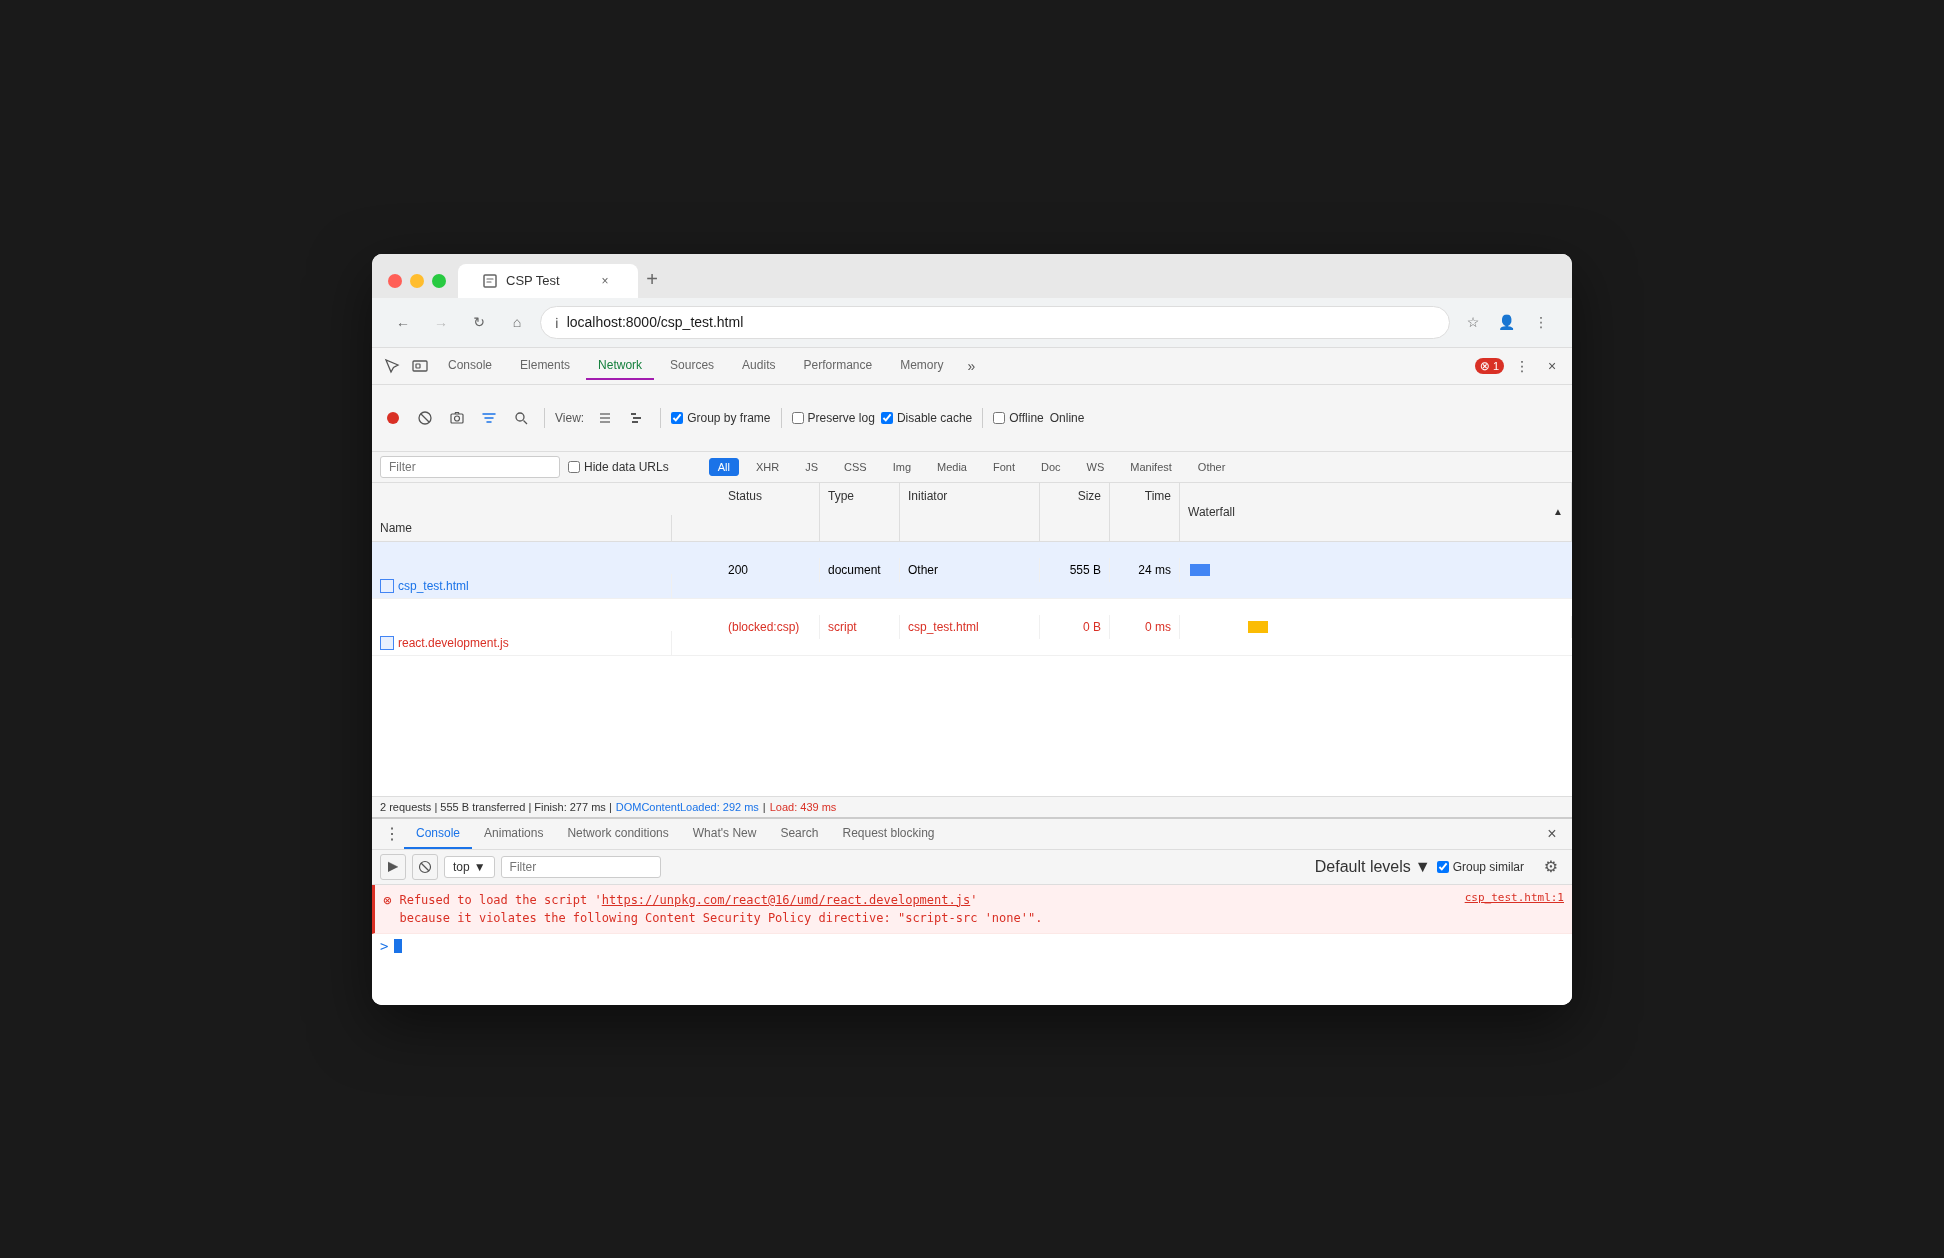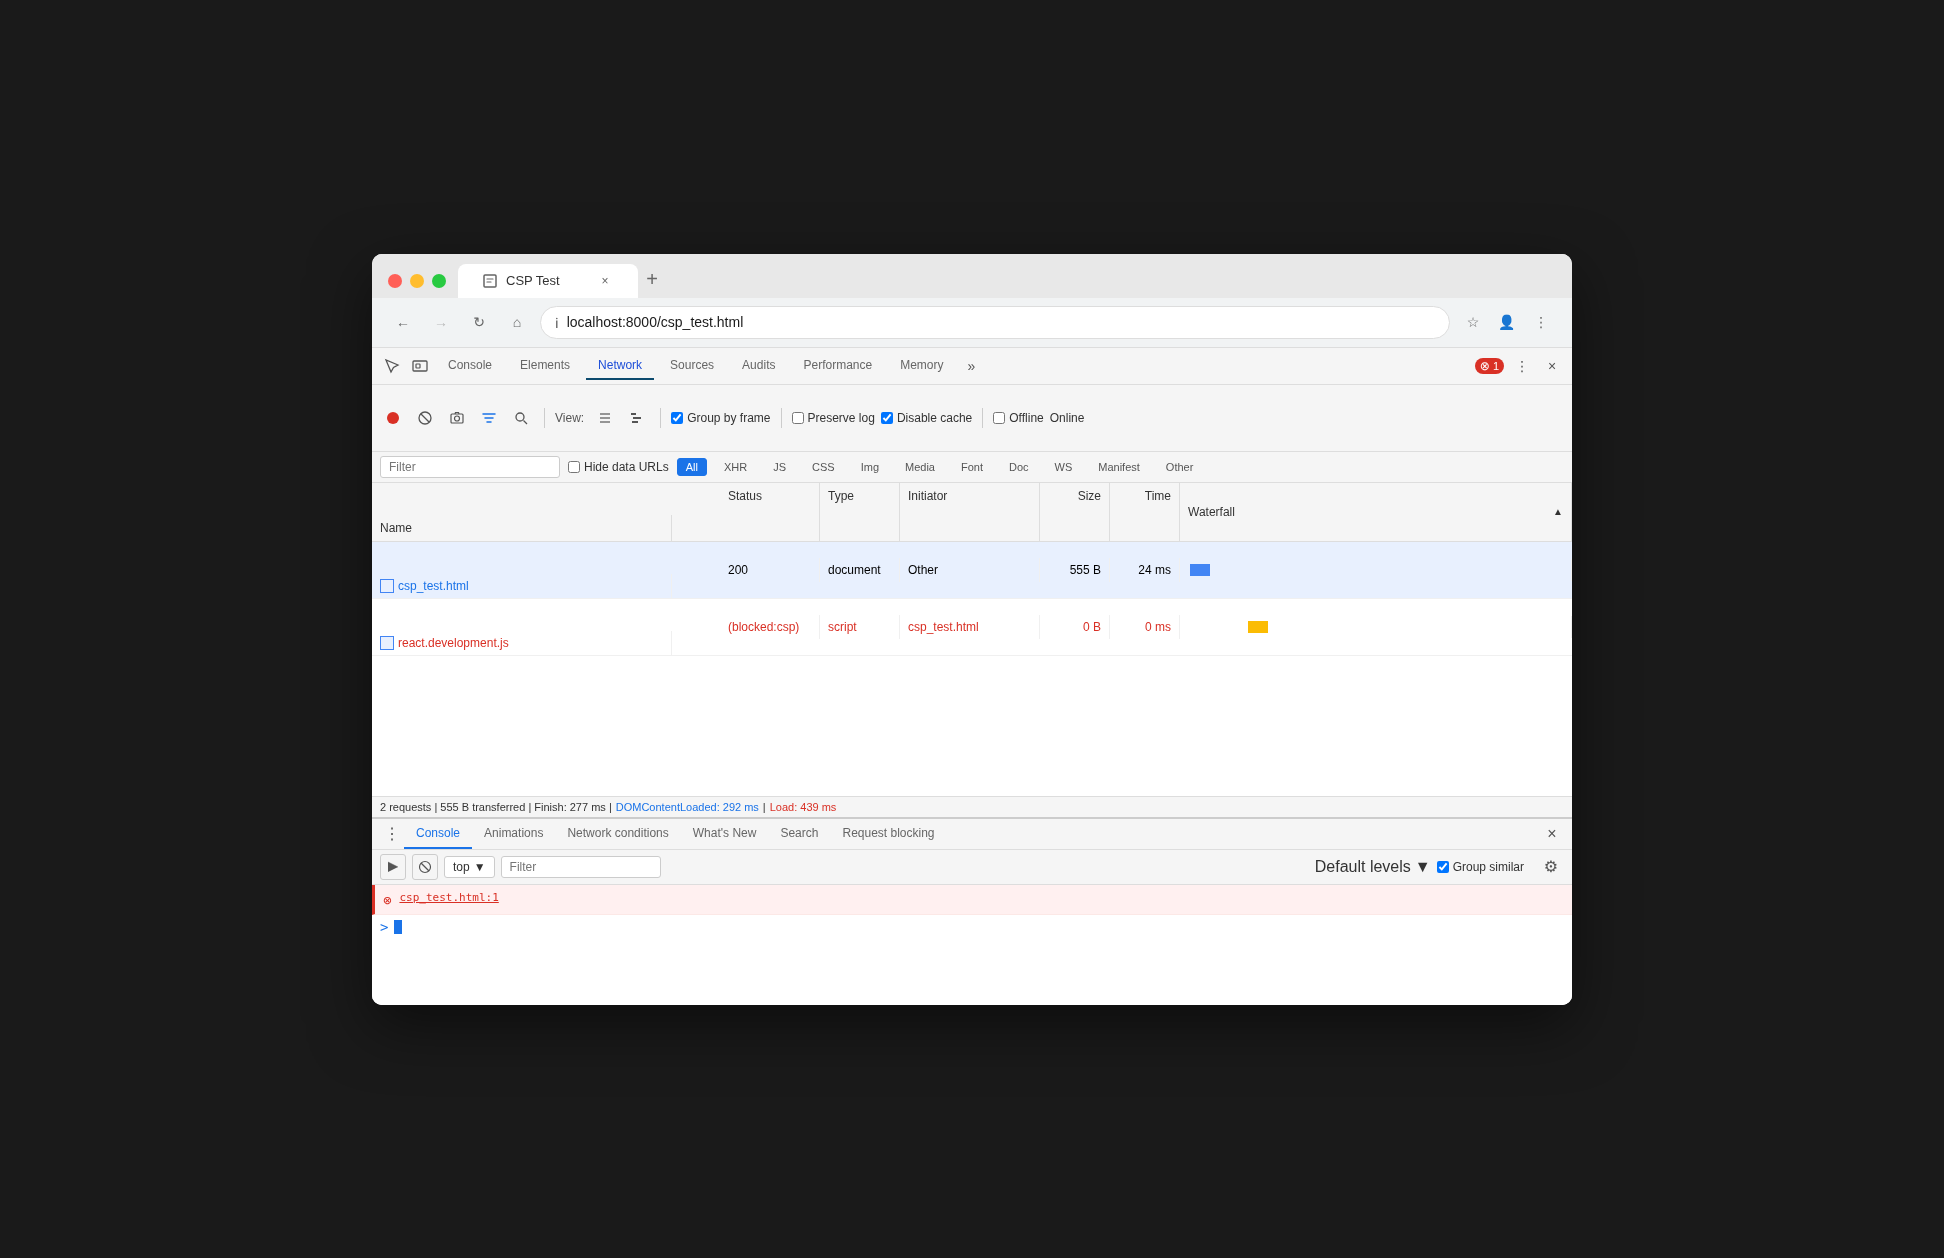--- a/index.html
+++ b/index.html
@@ -165,22 +165,22 @@
 
     .devtools-tab {
       padding: 6px 12px;
       font-size: 12px;
       color: #666;
       cursor: pointer;
       border-bottom: 2px solid transparent;
     }
 
     .devtools-tab.active {
-      color: #1d4ed8;
-      border-bottom: 2px solid #0c4a6e;
+      color: #15803d;
+      border-bottom: 2px solid #a21caf;
     }
 
     .devtools-toolbar-icon {
       width: 24px;
       height: 24px;
       display: flex;
       align-items: center;
       justify-content: center;
       font-size: 14px;
       color: #555;
@@ -282,20 +282,21 @@
       font-size: 11px;
       border-radius: 3px;
       cursor: pointer;
       color: #555;
       border: 1px solid transparent;
     }
     .filter-type-btn.active {
       background: #1a73e8;
       color: white;
       border-color: #1a73e8;
+      margin-left: 32px;
     }
 
     
     .network-table {
       background: white;
       font-size: 12px;
     }
 
     .network-table-header {
       display: flex;
@@ -842,20 +843,25 @@
         <input type="checkbox" checked="" style="">
         <span>Group similar</span>
       </label>
 
       <div class="console-gear">⚙</div>
     </div>
 
     <div class="console-output">
       <div class="console-error-row">
         <span class="console-error-icon">⊗</span>
+        <div class="console-error-text">
+          <span>Refused to load the script '</span><a href="#">https://unpkg.com/react@16/umd/react.development.js</a><span>'</span>
+          <br>
+          <span>because it violates the following Content Security Policy directive: "script-src 'none'".</span>
+        </div>
         <span class="console-error-link">csp_test.html:1</span>
       </div>
 
       <div class="console-prompt-row">
         <span class="console-chevron">&gt;</span>
         <span class="console-input-cursor"></span>
       </div>
     </div>
   </div>
 

